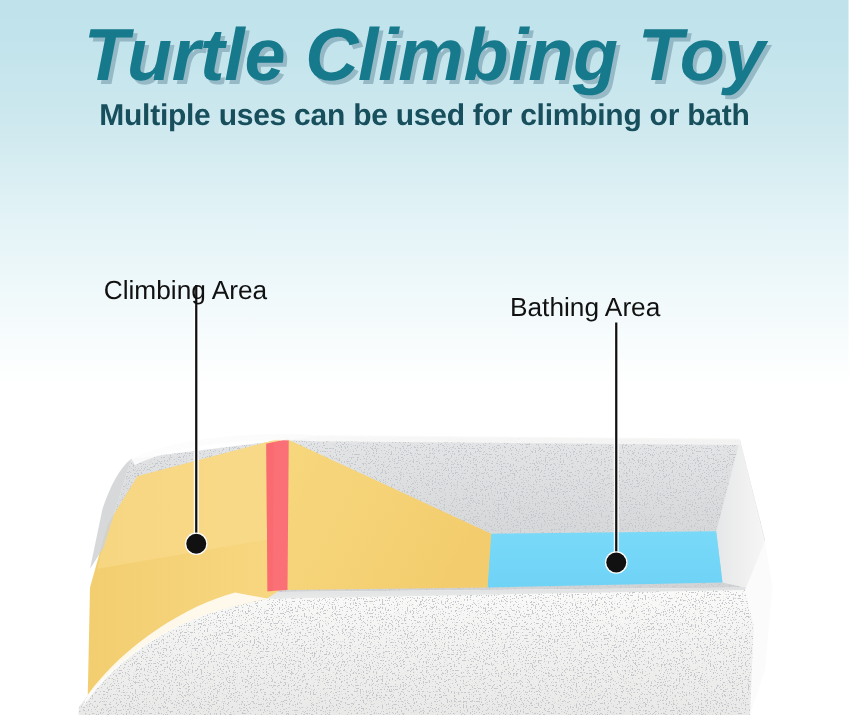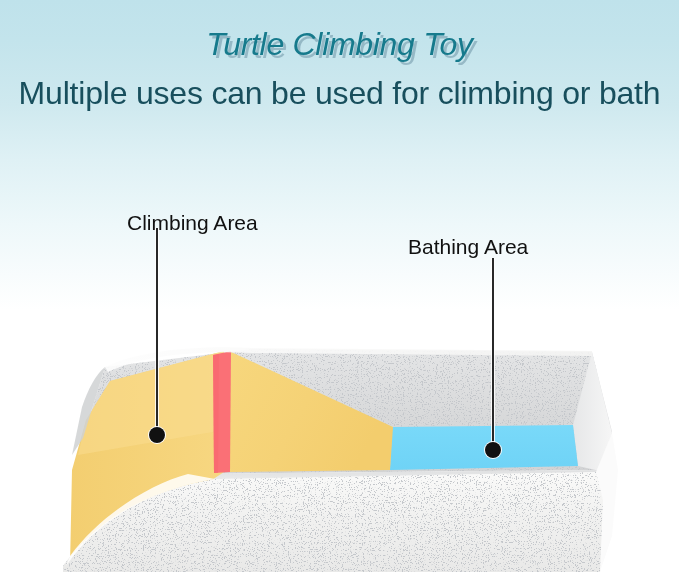--- a/index.html
+++ b/index.html
@@ -33,49 +33,49 @@
   .header {
     position: absolute;
     left: 0;
     top: 0;
     width: 679px;
     text-align: center;
   }
   .title {
     margin: 0;
     padding-top: 18px;
-    font-size: 32px;
+    font-size: 59px;
     line-height: 52px;
     font-style: italic;
-    font-weight: normal;
+    font-weight: bold;
     color: #167a8c;
     letter-spacing: -0.3px;
     text-shadow: 3px 3px 0 rgba(90,130,150,0.45);
     white-space: nowrap;
   }
   .subtitle {
     margin: 0;
     padding-top: 8px;
-    font-size: 32px;
+    font-size: 24px;
     line-height: 30px;
-    font-weight: normal;
+    font-weight: bold;
     color: #184f5d;
     letter-spacing: -0.2px;
     white-space: nowrap;
   }
 
   
   .callout-label {
     position: absolute;
     font-size: 21px;
     line-height: 24px;
     color: #111111;
     white-space: nowrap;
   }
-  #label-climbing { left: 83px; top: 211px; margin-left: 44px; }
+  #label-climbing { left: 83px; top: 221px; }
   #label-bathing  { left: 408px; top: 235px; text-align: right; }
 
   
   #product {
     position: absolute;
     left: 0;
     top: 0;
     width: 679px;
     height: 572px;
   }

